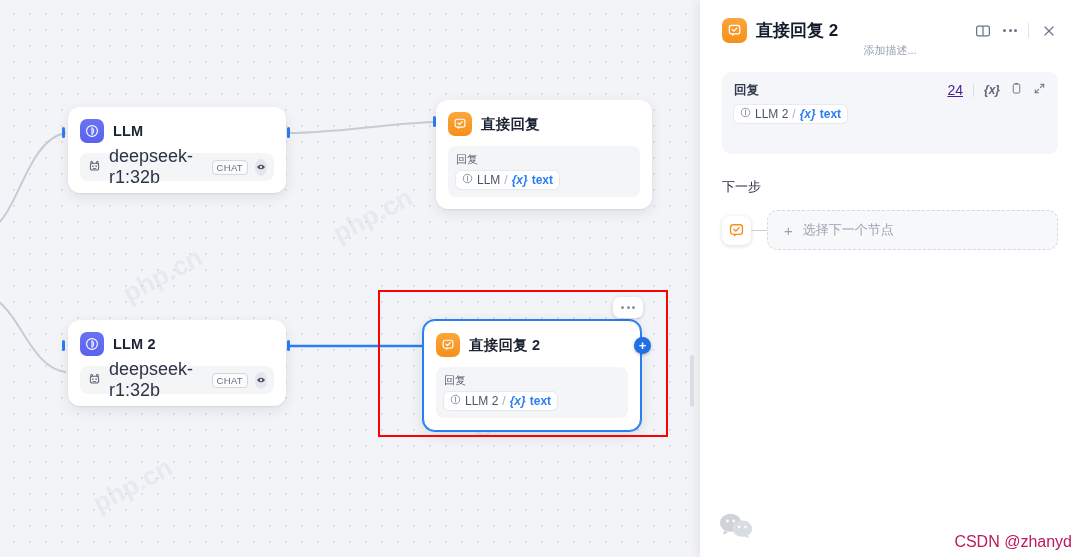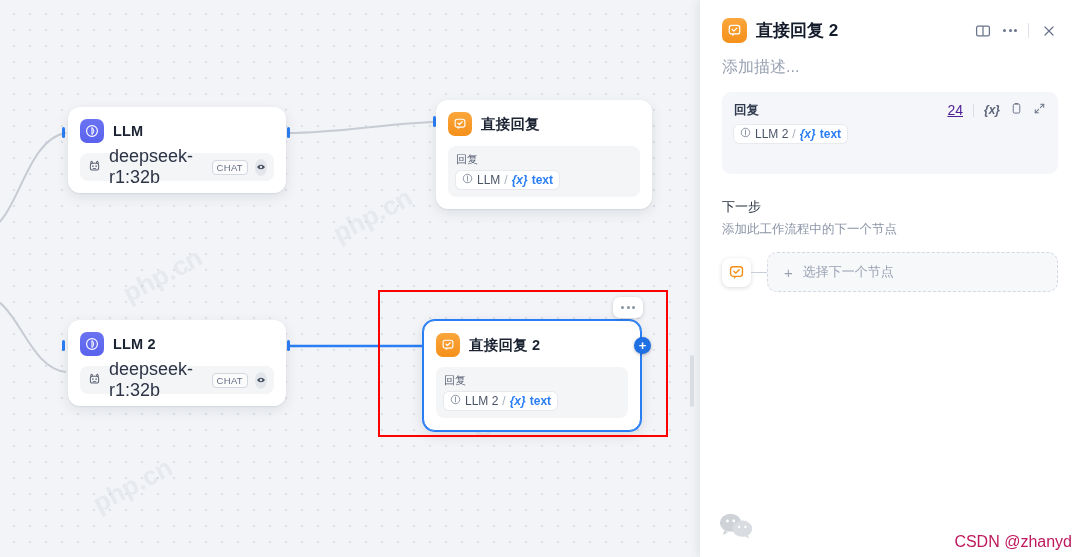--- a/index.html
+++ b/index.html
@@ -135,21 +135,21 @@
     background: linear-gradient(180deg,#fba63c,#f5901a);
     display:flex; align-items:center; justify-content:center;
     margin-right: 9px;
   }
   .panel-title { font-size: 17px; font-weight: bold; color: #141b2b; }
   .head-actions { margin-left: auto; display: flex; align-items: center; gap: 11px; }
   .head-btn { width: 18px; height: 18px; display:flex; align-items:center; justify-content:center; color:#69748a; }
   .head-dots { display:flex; gap:2.5px; }
   .head-dots i { width:3px;height:3px;border-radius:50%;background:#69748a;display:block; }
   .head-div { width:1px; height:15px; background:#e0e3ea; }
-  .panel-desc { margin-top: 14px; font-size: 16px; color: #98a1b2; }
+  .panel-desc { font-size: 11px; color: #98a1b2; text-align: center; }
 
   .panel-body { padding: 0 22px; }
   .reply-card {
     margin-top: 14px;
     background: #f4f6f9; border-radius: 9px;
     padding: 9px 12px 12px 12px; height: 82px;
   }
   .reply-card-head { display: flex; align-items: center; }
   .reply-card-label { font-size: 12.5px; font-weight: bold; color: #313b4e; }
   .reply-card-tools { margin-left:auto; display:flex; align-items:center; gap:10px; color:#6b7588; }
@@ -419,21 +419,20 @@
           </span>
           <span>LLM 2</span>
           <span class="slash">/</span>
           <span class="vx">{x}</span>
           <span class="varname">text</span>
         </div>
       </div>
 
       <div class="section">
         <div class="section-title">下一步</div>
-        <div class="section-sub">添加此工作流程中的下一个节点</div>
         <div class="next-row">
           <span class="next-icon">
             <svg width="17" height="17" viewBox="0 0 16 16" fill="none">
               <rect x="2.4" y="2.6" width="11.2" height="9" rx="2.4" stroke="#f5901a" stroke-width="1.3"></rect>
               <path d="M5.6 11.6 5.6 14 8.3 11.6" fill="#f5901a"></path>
               <path d="M5.6 6.9 7.3 8.6 10.5 5.4" stroke="#f5901a" stroke-width="1.3" fill="none" stroke-linecap="round" stroke-linejoin="round"></path>
             </svg>
           </span>
           <span class="next-connector"></span>
           <span class="next-select">

